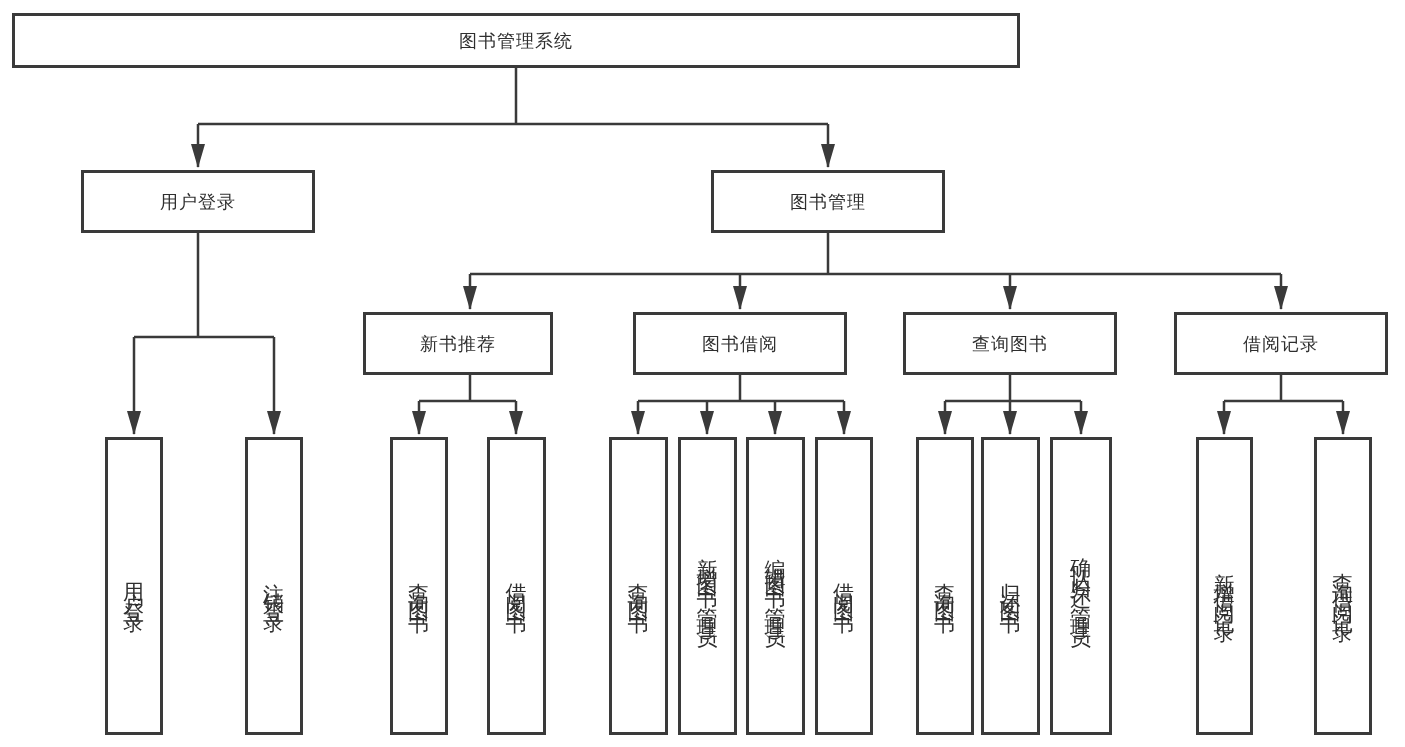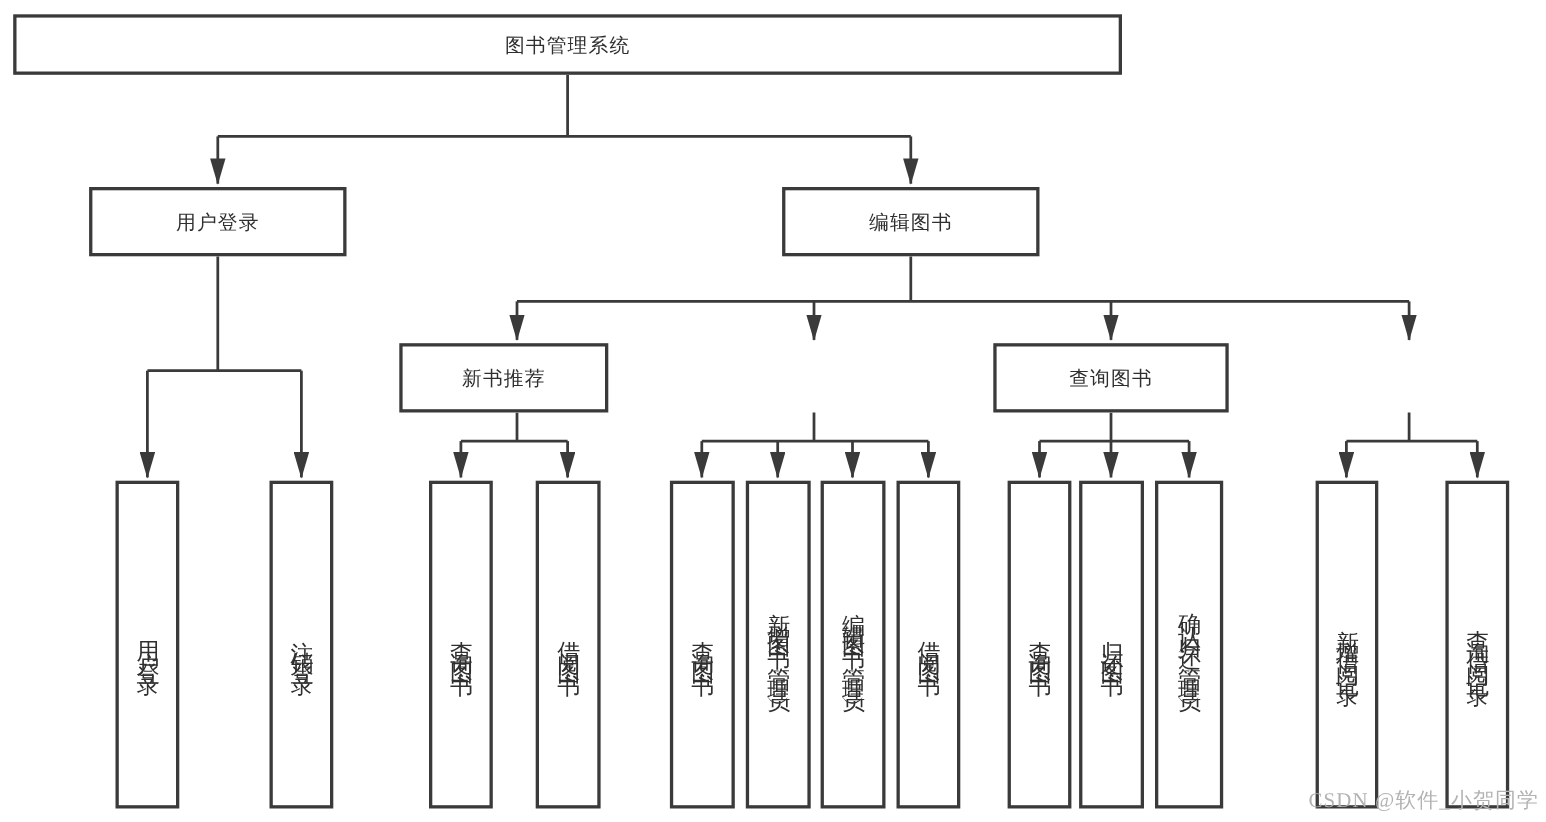--- a/index.html
+++ b/index.html
@@ -1,20 +1,20 @@
 <!DOCTYPE html>
 <html><head>
 <meta charset="utf-8">
 <style>
   html,body{margin:0;padding:0;background:#ffffff;}
   #canvas{
     position:relative;
     width:1405px;height:747px;
     background:#ffffff;
-    font-family:Liberation Serif, serif;
+    font-family:Liberation Sans, sans-serif;
     color:#2f2f2f;
     overflow:hidden;
   }
   .node{
     position:absolute;
     background:#ffffff;
     border:3px solid #3a3a3a;
     box-sizing:border-box;
     display:flex;
     align-items:center;
@@ -98,28 +98,34 @@
   </svg>
 
   <div class="node h" style="left:12px;top:13px;width:1008px;height:55px">
     <span>图书管理系统</span>
   </div>
 
   <div class="node h" style="left:81px;top:170px;width:234px;height:63px">
     <span>用户登录</span>
   </div>
   <div class="node h" style="left:711px;top:170px;width:234px;height:63px">
-    <span>编辑图书</span>
+    <span>图书管理</span>
   </div>
 
   <div class="node h" style="left:363px;top:312px;width:190px;height:63px">
     <span>新书推荐</span>
   </div>
+  <div class="node h" style="left:633px;top:312px;width:214px;height:63px">
+    <span>图书借阅</span>
+  </div>
   <div class="node h" style="left:903px;top:312px;width:214px;height:63px">
     <span>查询图书</span>
+  </div>
+  <div class="node h" style="left:1174px;top:312px;width:214px;height:63px">
+    <span>借阅记录</span>
   </div>
 
   <div class="node v" style="left:105px;top:437px;width:58px;height:298px">
     <span>用户登录</span>
   </div>
   <div class="node v" style="left:245px;top:437px;width:58px;height:298px">
     <span>注销登录</span>
   </div>
 
   <div class="node v" style="left:390px;top:437px;width:58px;height:298px">
@@ -152,15 +158,14 @@
     <span>确认归还（管理员）</span>
   </div>
 
   <div class="node v" style="left:1196px;top:437px;width:57px;height:298px">
     <span>新增借阅记录</span>
   </div>
   <div class="node v" style="left:1314px;top:437px;width:58px;height:298px">
     <span>查询借阅记录</span>
   </div>
 
-  <div id="watermark">CSDN @软件_小贺同学</div>
 
 </div>
 
 </body></html>

